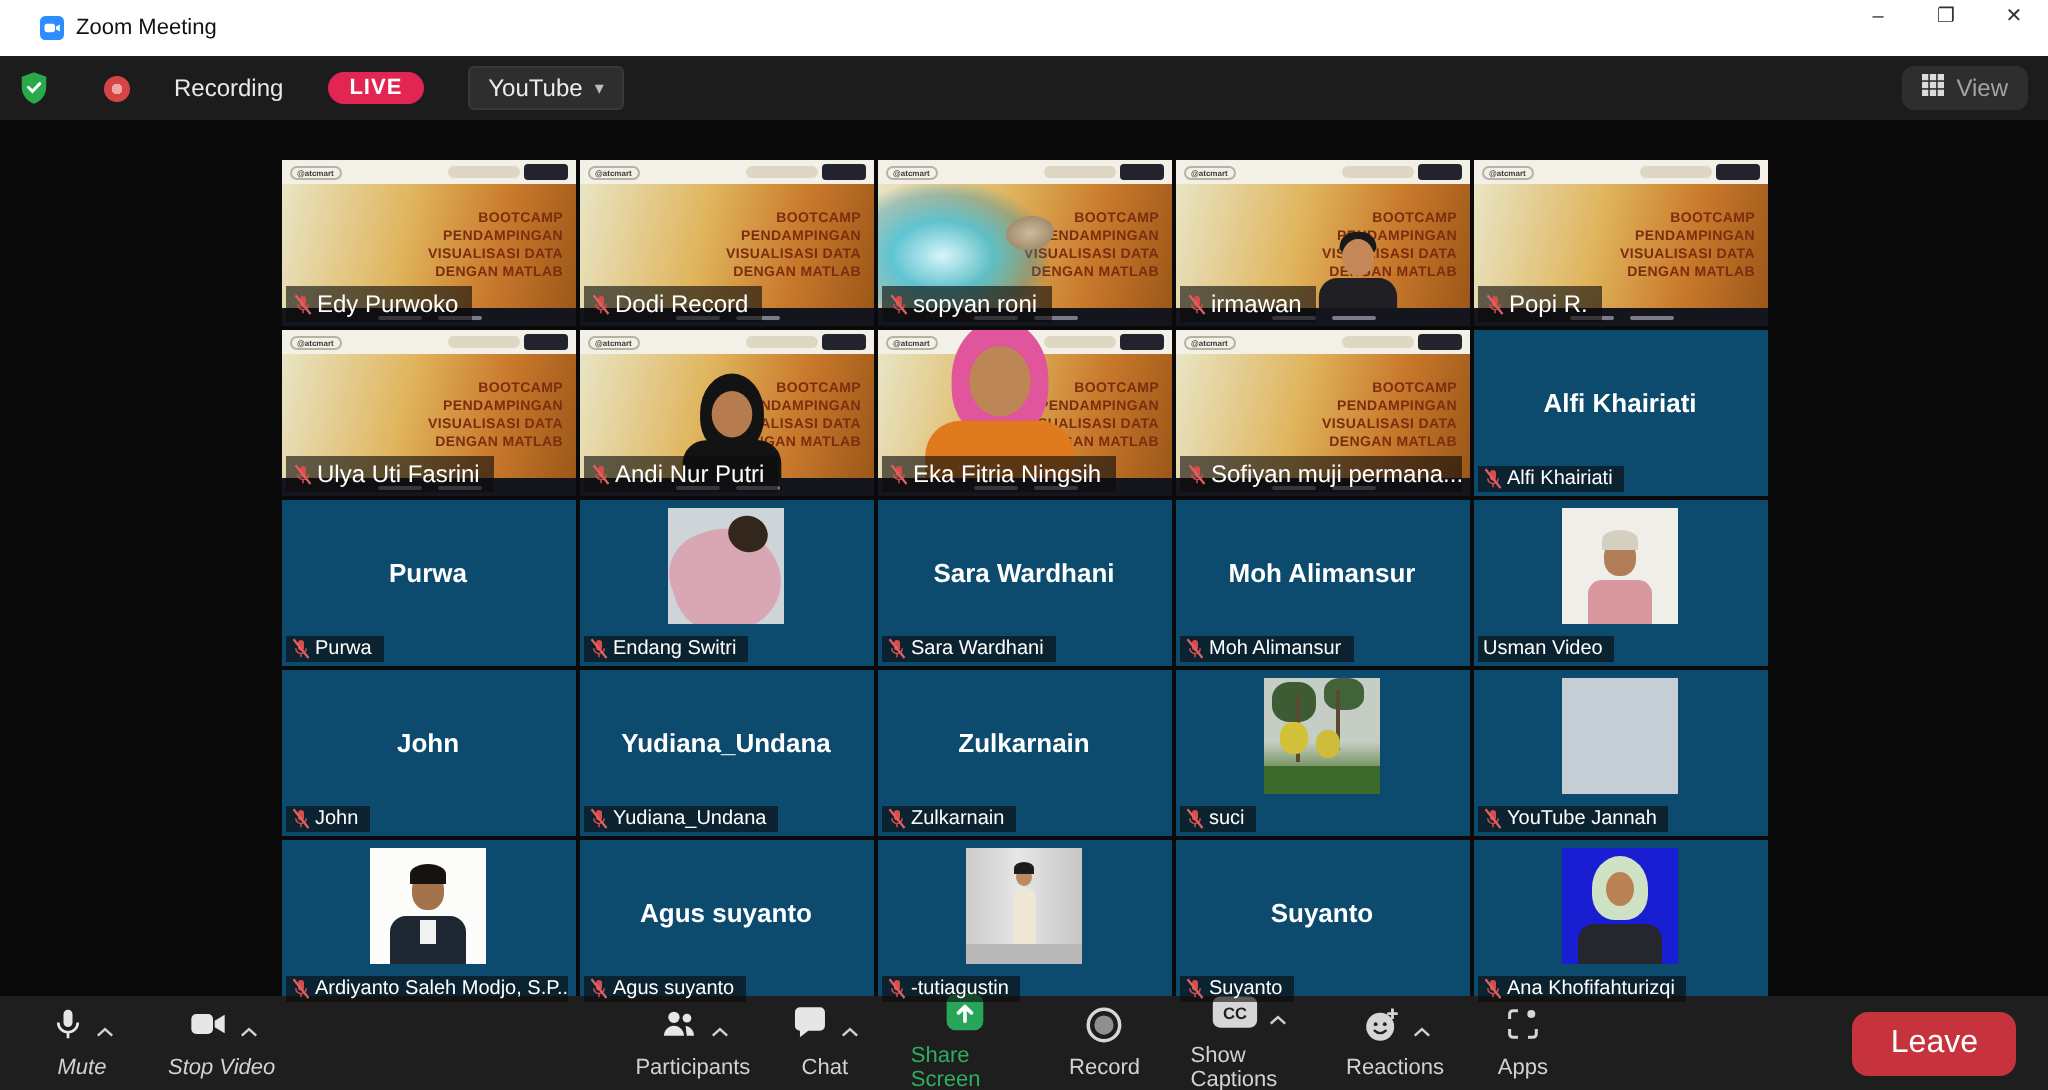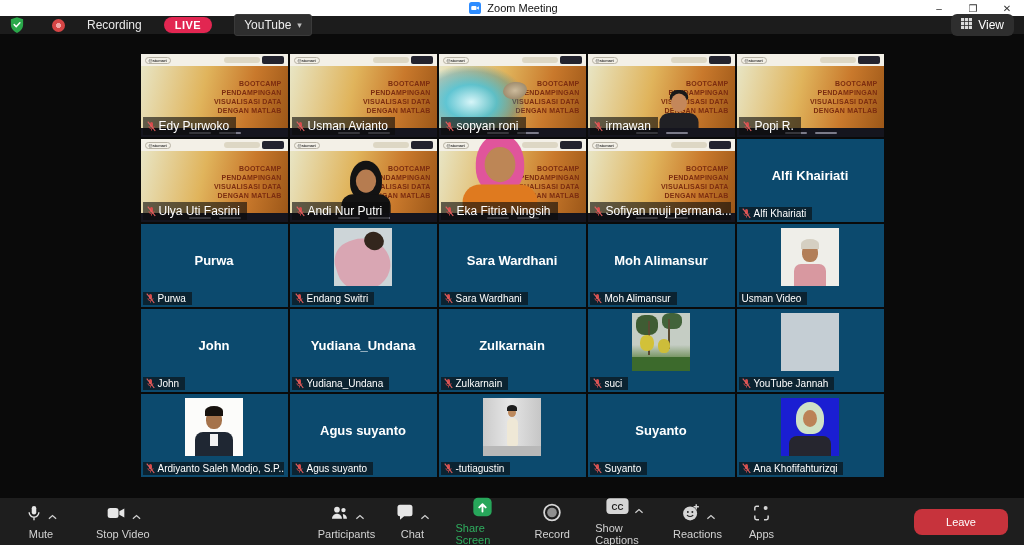--- a/index.html
+++ b/index.html
@@ -1,39 +1,39 @@
 <!DOCTYPE html>
 <html><head>
 <meta charset="utf-8">
 <style>
   html,body{margin:0;padding:0;background:#000;}
   *{box-sizing:border-box;}
   .app{width:1024px;height:545px;position:relative;overflow:hidden;
        font-family:"Liberation Sans",sans-serif;background:#0a0a0a;}
 
   
-  .titlebar{height:16px;background:#fff;display:flex;align-items:center;padding-left:3px;position:relative;justify-content:center;}
+  .titlebar{height:28px;background:#fff;display:flex;align-items:center;padding-left:20px;position:relative;}
   .app-icon{display:flex;align-items:center;margin-right:6px;}
   .title{font-size:11px;color:#111;}
   .win-controls{position:absolute;right:0;top:0;height:16px;display:flex;}
   .win-controls span{width:34px;height:16px;display:flex;align-items:center;justify-content:center;
       font-size:10px;color:#333;cursor:default;}
 
   
-  .infobar{height:18px;background:#1c1c1c;display:flex;align-items:center;padding:0 10px;gap:22px;position:relative;}
+  .infobar{height:32px;background:#1c1c1c;display:flex;align-items:center;padding:0 10px;gap:22px;position:relative;}
   .shield{display:flex;align-items:center;}
   .recdot{width:13px;height:13px;border-radius:50%;
       background:radial-gradient(circle,#f2a6a6 0 28%,#d64545 30% 100%);margin-left:6px;}
   .rec-label{color:#e8e8e8;font-size:12px;}
   .live{background:#e22651;color:#fff;font-size:11px;font-weight:bold;border-radius:9px;
       padding:2px 11px;letter-spacing:.5px;}
   .yt{background:#2e2e2e;border:1px solid #3a3a3a;color:#ececec;font-size:12px;border-radius:3px;
       padding:3px 9px;display:flex;align-items:center;gap:6px;font-family:inherit;cursor:pointer;}
   .yt .dn{color:#bdbdbd;font-size:9px;}
-  .view{position:absolute;right:10px;background:#2e2e2e;border:none;color:#ffffff;font-size:12px;
+  .view{position:absolute;right:10px;background:#2e2e2e;border:none;color:#a3a3a3;font-size:12px;
       border-radius:6px;padding:4px 10px;display:flex;align-items:center;gap:6px;font-family:inherit;cursor:pointer;}
 
   
   .stage{height:450px;background:#0a0a0a;display:flex;justify-content:center;align-items:flex-start;padding-top:20px;}
   .grid{display:grid;grid-template-columns:repeat(5,147px);grid-auto-rows:83px;gap:2px;}
   .tile{position:relative;background:#0c4a6e;overflow:hidden;}
 
   
   .slide{position:absolute;inset:0;display:flex;flex-direction:column;}
   .slide-head{height:12px;background:#f3f0e7;display:flex;align-items:center;justify-content:space-between;padding:0 4px;flex:none;}
@@ -73,31 +73,31 @@
 
   
   .label{position:absolute;left:2px;bottom:2px;display:flex;align-items:center;gap:3px;
       background:rgba(12,12,12,.62);color:#fff;font-size:10px;padding:1px 6px 1px 3px;
       max-width:96%;white-space:nowrap;overflow:hidden;z-index:5;}
   .kind-slide .label{font-size:12px;padding:2px 7px 2px 4px;}
   .mic{display:inline-flex;align-items:center;flex:none;}
 
   
   .toolbar{position:absolute;left:0;right:0;bottom:0;height:47px;background:#1e1e1e;}
-  .tb-left{position:absolute;left:14px;top:0;height:100%;display:flex;align-items:center;gap:22px;}
+  .tb-left{position:absolute;left:14px;top:0;height:100%;display:flex;align-items:center;gap:10px;font-style:italic;}
   .tb-center{position:absolute;left:54%;top:0;height:100%;transform:translateX(-50%);
       display:flex;align-items:center;gap:10px;}
   .tb-item{display:flex;flex-direction:column;align-items:center;justify-content:center;
       min-width:54px;padding:2px 6px;cursor:pointer;position:relative;}
   .tb-iconrow{display:flex;align-items:center;gap:5px;height:22px;}
   .tb-label{font-size:11px;color:#d2d2d2;margin-top:2px;}
   .tb-item.accent .tb-label{color:#2fae5f;}
   .leave{position:absolute;right:16px;top:50%;transform:translateY(-50%);
-      background:#c7333c;color:#fff;border:none;border-radius:8px;font-size:11px;
-      padding:7px 32px;font-family:inherit;cursor:pointer;}
+      background:#c7333c;color:#fff;border:none;border-radius:8px;font-size:16px;
+      padding:7px 19px;font-family:inherit;cursor:pointer;}
 </style>
 </head>
 <body>
 
 <div class="app">
 
   <div class="titlebar">
     <span class="app-icon">
       <svg viewBox="0 0 16 16" width="12" height="12">
           <rect width="16" height="16" rx="3.5" fill="#2d8cff"></rect>
@@ -205,21 +205,21 @@
           </div>
           <div class="label">
             <span class="mic">
               <svg viewBox="0 0 12 14" width="9" height="11">
                 <rect x="4" y="1" width="4" height="7" rx="2" fill="#d84c4c"></rect>
                 <path d="M2.5 6.5a3.5 3.5 0 0 0 7 0" stroke="#d84c4c" stroke-width="1" fill="none"></path>
                 <line x1="6" y1="10" x2="6" y2="12.5" stroke="#d84c4c" stroke-width="1"></line>
                 <line x1="1" y1="0.5" x2="11" y2="13" stroke="#e26060" stroke-width="1.5"></line>
               </svg>
             </span>
-            <span>Usman Avianto</span>
+            <span>Dodi Record</span>
           </div>
         </div>
         <div class="tile kind-slide">
           <div class="slide">
             <div class="slide-head">
               <div class="slide-logo">@atcmart</div>
               <div class="slide-head-right">
                 <div class="pill light"></div>
                 <div class="pill dark"></div>
               </div>

